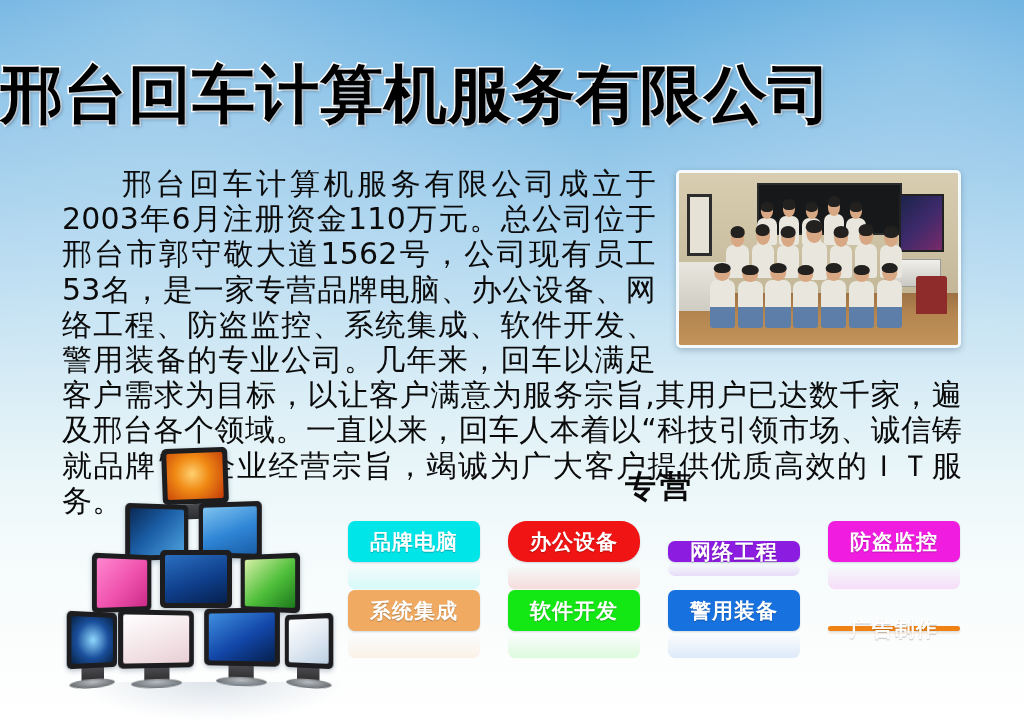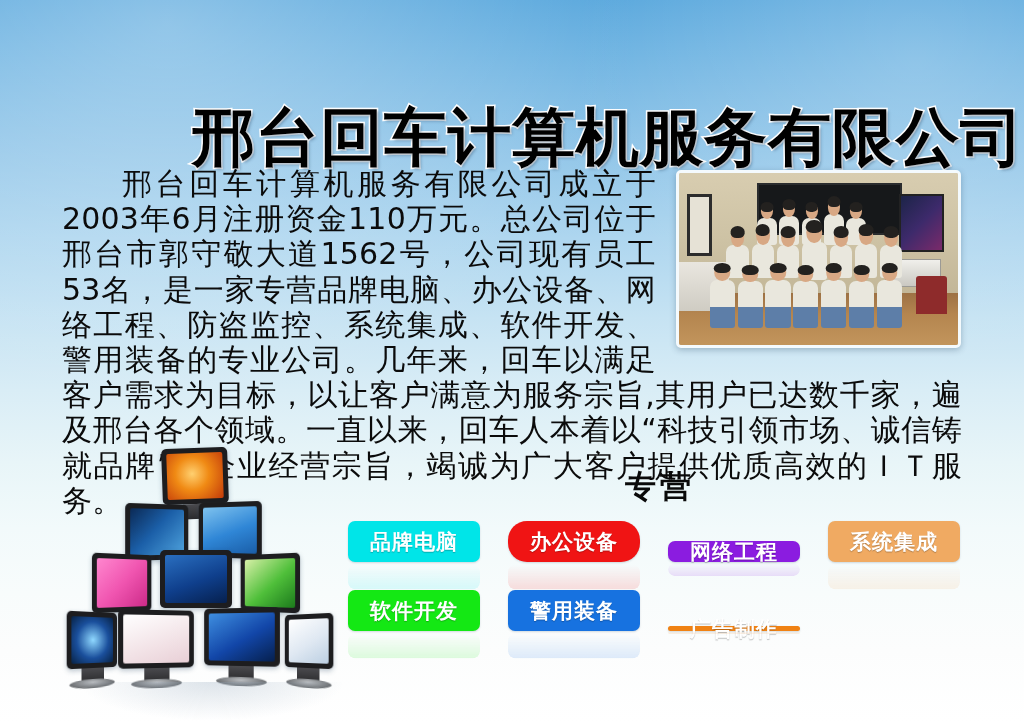--- a/index.html
+++ b/index.html
@@ -45,22 +45,21 @@
     width: 620px; height: 520px;
     background: radial-gradient(ellipse at 60% 35%, rgba(255,255,255,0.22) 0%, rgba(255,255,255,0) 65%);
     pointer-events: none;
   }
 
   
   #title-wrap {
     position: absolute;
     left: 0; top: 62px;
     width: 1024px;
-    text-align: right;
-    margin-top: 43px;
+    text-align: left;
   }
   #company-title {
     display: inline-block;
     font-family: "DejaVu Sans", "Liberation Sans", sans-serif;
     font-size: 63px;
     font-weight: 700;
     letter-spacing: 1px;
     color: #000000;
     line-height: 1.05;
     -webkit-text-stroke: 3px #ffffff;
@@ -336,20 +335,23 @@
   <div id="tag-grid">
     <div class="tag" style="background: rgb(0, 229, 232);">
       <span>品牌电脑</span>
     </div>
     <div class="tag" style="background: rgb(240, 20, 20); border-radius: 19px;">
       <span>办公设备</span>
     </div>
     <div class="tag" style="background: rgb(139, 28, 224); margin-top: 20px;">
       <span>网络工程</span>
     </div>
+    <div class="tag" style="background: rgb(240, 28, 224);">
+      <span>防盗监控</span>
+    </div>
     <div class="tag" style="background: rgb(240, 170, 98);">
       <span>系统集成</span>
     </div>
     <div class="tag" style="background: rgb(20, 232, 20);">
       <span>软件开发</span>
     </div>
     <div class="tag" style="background: rgb(23, 114, 224);">
       <span>警用装备</span>
     </div>
     <div class="tag" style="background: rgb(240, 130, 20); margin-top: 36px;">

